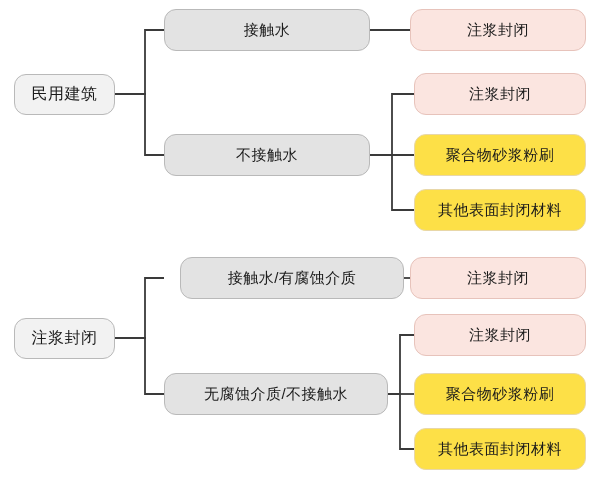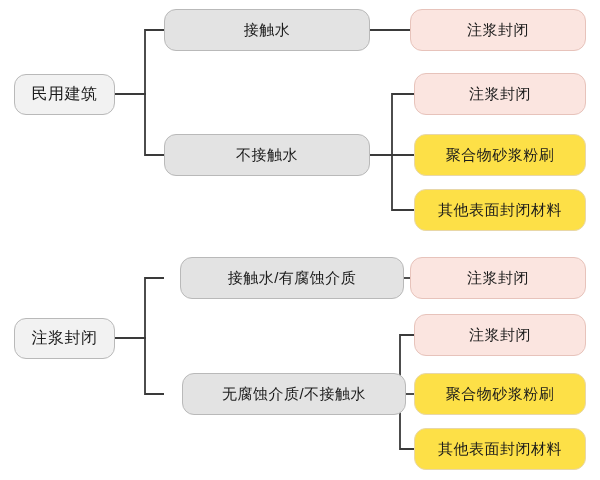--- a/index.html
+++ b/index.html
@@ -88,21 +88,21 @@
     </g>
   </svg>
 
   <div class="node lvl1" style="left:14px; top:74px; width:101px; height:41px;">民用建筑</div>
   <div class="node lvl1" style="left:14px; top:318px; width:101px; height:41px;">注浆封闭</div>
 
   <div class="node lvl2" style="left:164px; top:9px; width:206px; height:42px;">接触水</div>
   <div class="node lvl2" style="left:164px; top:134px; width:206px; height:42px;">不接触水</div>
 
   <div class="node lvl2" style="left:180px; top:257px; width:224px; height:42px;">接触水/有腐蚀介质</div>
-  <div class="node lvl2" style="left:164px; top:373px; width:224px; height:42px;margin-left:18px;">无腐蚀介质/不接触水</div>
+  <div class="node lvl2" style="left:164px; top:373px; width:224px; height:42px;">无腐蚀介质/不接触水</div>
 
   <div class="node leaf-pink" style="left:410px; top:9px; width:176px; height:42px;">注浆封闭</div>
   <div class="node leaf-pink" style="left:414px; top:73px; width:172px; height:42px;">注浆封闭</div>
   <div class="node leaf-cream" style="left:414px; top:134px; width:172px; height:42px;">聚合物砂浆粉刷</div>
   <div class="node leaf-cream" style="left:414px; top:189px; width:172px; height:42px;">其他表面封闭材料</div>
 
   <div class="node leaf-pink" style="left:410px; top:257px; width:176px; height:42px;">注浆封闭</div>
   <div class="node leaf-pink" style="left:414px; top:314px; width:172px; height:42px;">注浆封闭</div>
   <div class="node leaf-cream" style="left:414px; top:373px; width:172px; height:42px;">聚合物砂浆粉刷</div>
   <div class="node leaf-cream" style="left:414px; top:428px; width:172px; height:42px;">其他表面封闭材料</div>

